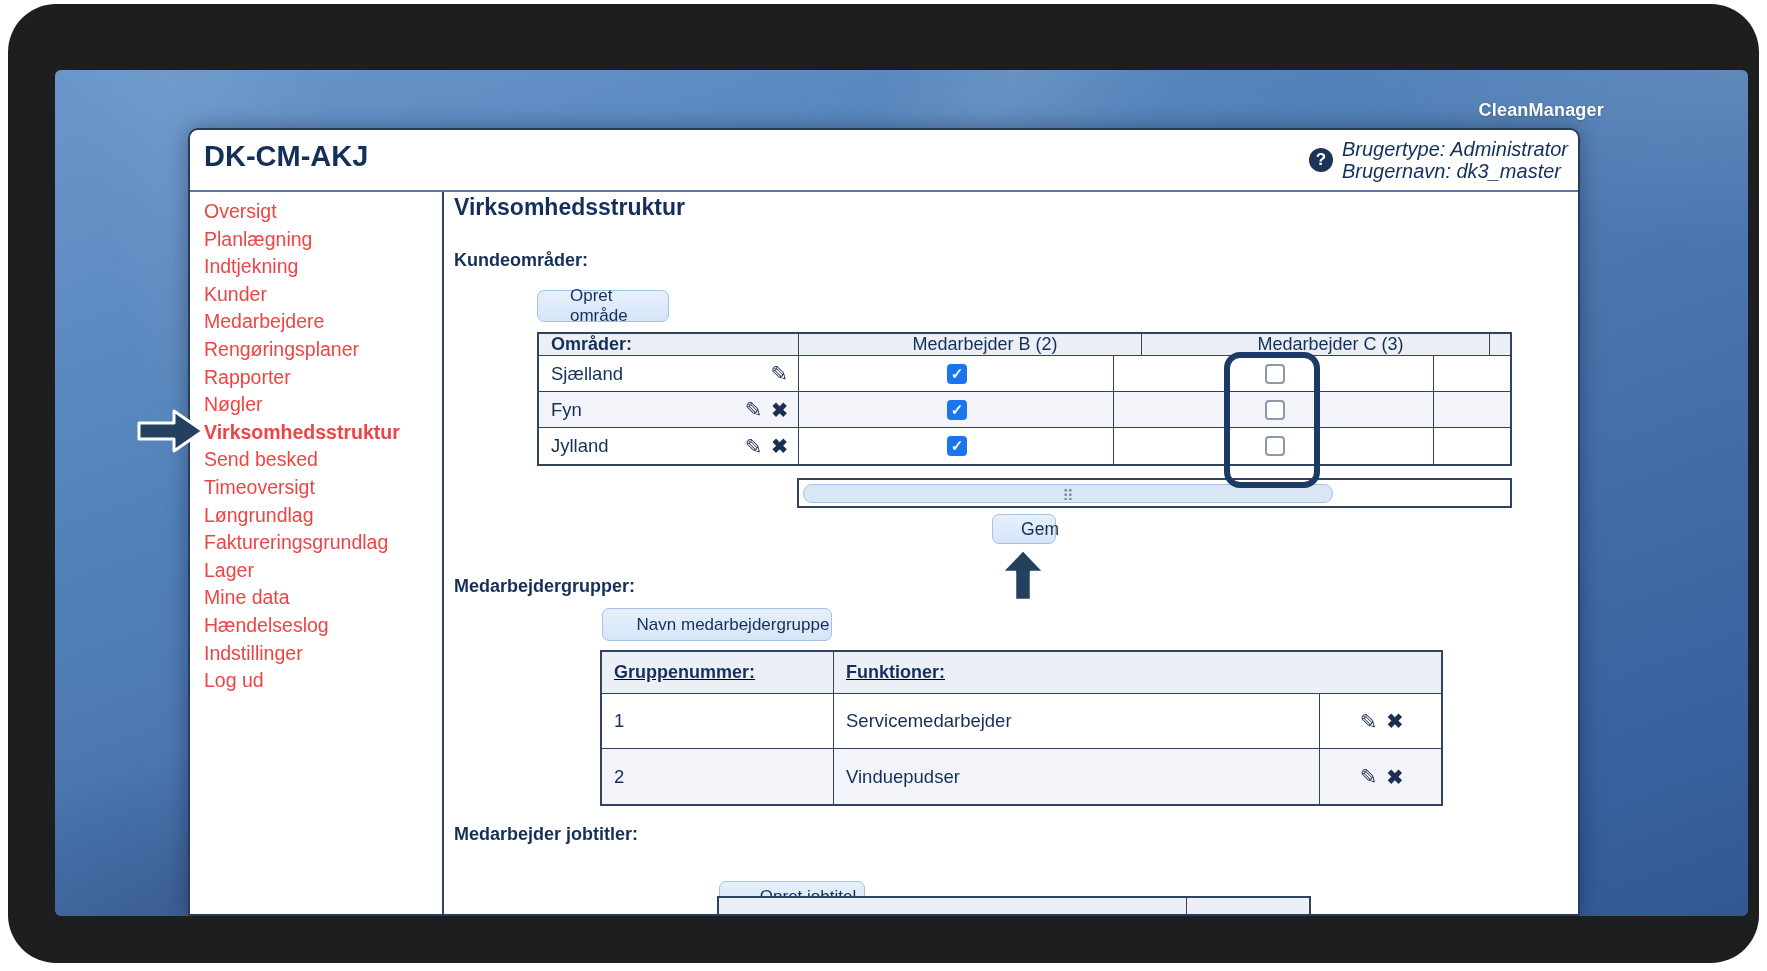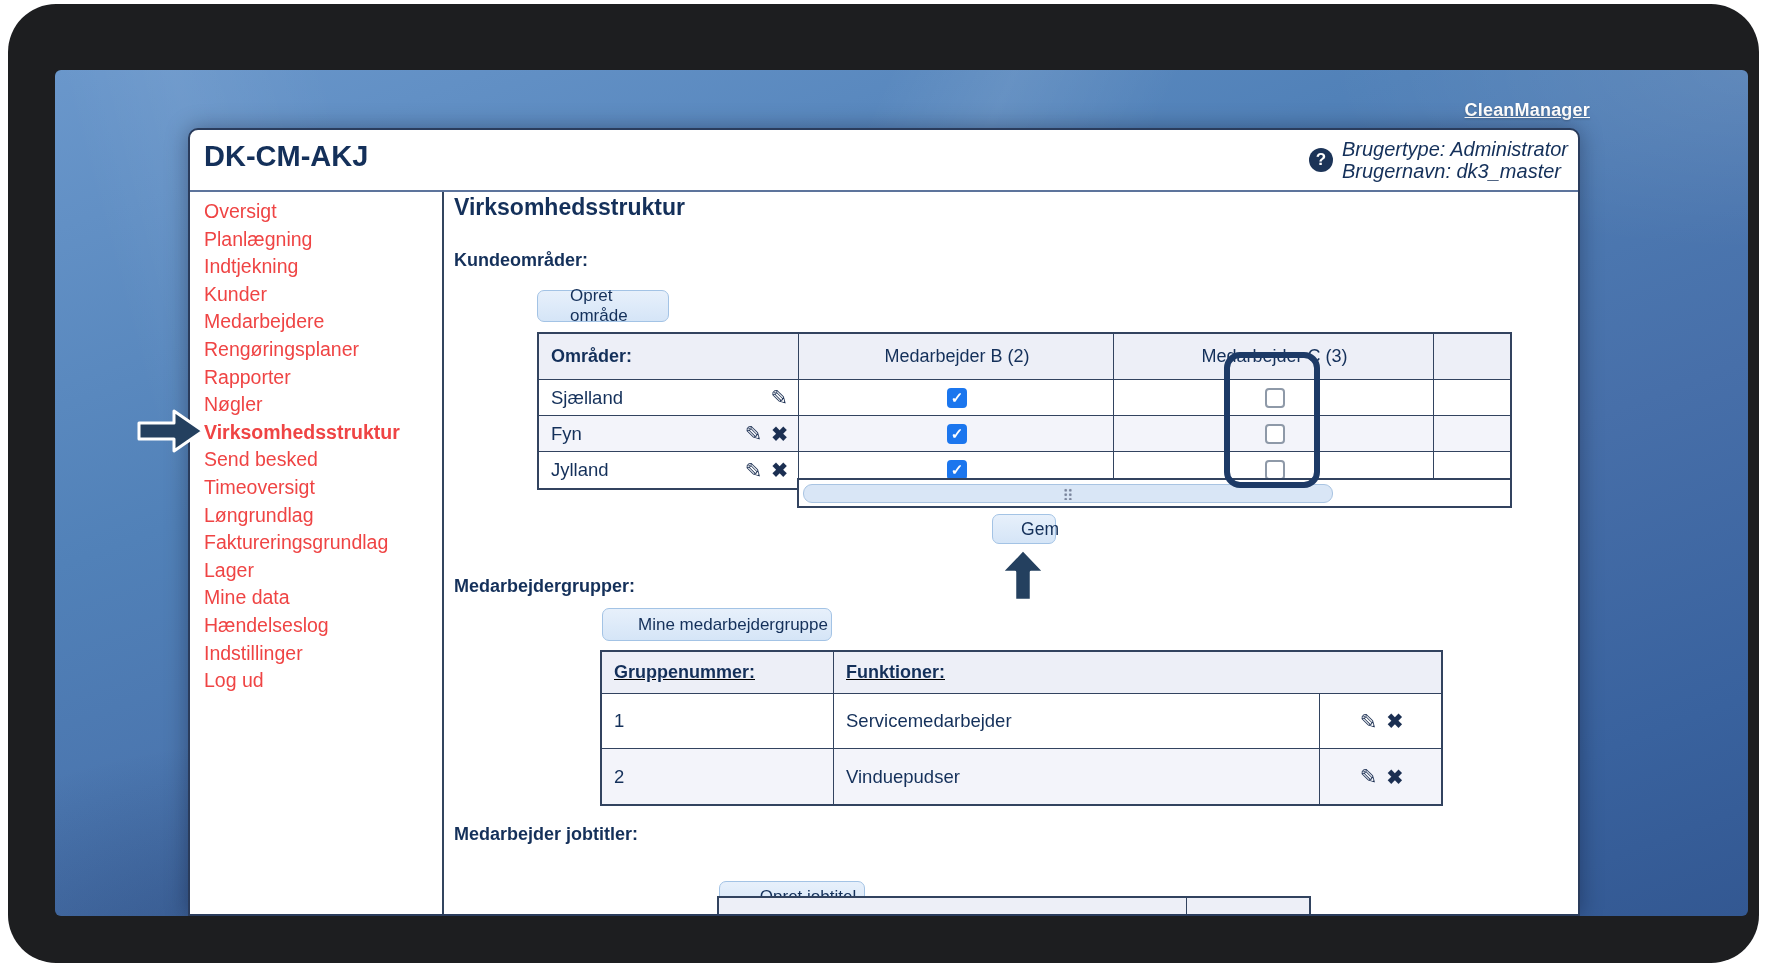--- a/index.html
+++ b/index.html
@@ -12,21 +12,21 @@
   
   .desktop{position:absolute;left:47px;top:66px;width:1693px;height:846px;overflow:hidden;border-radius:6px;
     background:linear-gradient(160deg,#6a97cb 0%,#5181b8 34%,#476fa9 62%,#39629e 85%,#335892 100%);}
   .desktop:before{content:"";position:absolute;inset:0;
     background:
       linear-gradient(115deg,transparent 40%,rgba(255,255,255,.09) 46%,transparent 54%),
       linear-gradient(75deg,transparent 12%,rgba(255,255,255,.06) 18%,transparent 26%),
       radial-gradient(900px 420px at 18% 108%,rgba(10,30,70,.38),transparent 60%),
       radial-gradient(700px 300px at 100% 0%,rgba(255,255,255,.10),transparent 60%);}
 
-  .brand{position:absolute;top:30px;right:158px;color:#ffffff;font-weight:bold;font-size:18px;letter-spacing:.2px;text-shadow:0 1px 2px rgba(0,0,0,.25);text-decoration:underline;}
+  .brand{position:absolute;top:30px;right:144px;color:#ffffff;font-weight:bold;font-size:18px;letter-spacing:.2px;text-shadow:0 1px 2px rgba(0,0,0,.25);}
 
   
   .window{position:absolute;left:133px;top:58px;width:1392px;height:788px;background:#ffffff;
     border:2px solid #2a3c5c;border-radius:10px 10px 0 0;box-shadow:0 0 22px rgba(0,0,20,.35);overflow:hidden;}
 
   .win-title{position:absolute;left:14px;top:10px;font-size:29px;font-weight:bold;color:#14305a;}
   .title-divider{position:absolute;left:0;right:0;top:60px;height:2px;background:#5d749c;}
 
   .user-block{position:absolute;right:10px;top:8px;display:flex;align-items:center;}
   .help-circle{width:24px;height:24px;border-radius:50%;background:#1c3458;color:#fff;font-weight:bold;font-size:17px;
@@ -54,21 +54,21 @@
   .trow > div:last-child{border-right:none;}
   .trow{border-bottom:1px solid #32435f;}
   .trow:last-child{border-bottom:none;}
   .trow.head{background:#edeff7;}
   .trow.head > div{font-size:18px;}
   .trow.alt{background:#f3f4fa;}
   .c-center{justify-content:center;}
   .bold{font-weight:bold;}
 
   .t1 .trow{grid-template-columns:260px 315px 320px 76px;}
-  .t1 .trow.head{height:46px;}
+  .t1 .trow.head{height:22px;gap:28px;}
   .t1 .trow.body{height:36px;}
 
   .t2 .trow{grid-template-columns:232px 486px 121px;}
   .t2 .trow.head{height:42px;text-decoration:underline;}
   .t2 .trow.body{height:55px;}
 
   .t3 .trow{grid-template-columns:468px 122px;}
   .t3 .trow.head{height:40px;background:#edeff7;}
 
   .icon-group{margin-left:auto;display:flex;align-items:center;gap:9px;}
@@ -207,21 +207,21 @@
         <div class="btn" style="left:802px;top:384px;width:64px;height:30px;font-size:17.5px;">Gem</div>
 
         <svg class="ann" style="left:810px;top:417px;" width="46" height="56" viewBox="0 0 46 56">
           <polygon points="23,3 44,25 31,25 31,53 15,53 15,25 2,25" fill="#24405f" stroke="#ffffff" stroke-width="2.5" stroke-linejoin="round"></polygon>
         </svg>
 
         <div class="hl-box"></div>
 
         <div class="sec-label" style="left:264px;top:446px;">Medarbejdergrupper:</div>
 
-        <div class="btn" style="left:412px;top:478px;width:230px;height:33px;">Mine medarbejdergruppe</div>
+        <div class="btn" style="left:412px;top:478px;width:230px;height:33px;">Navn medarbejdergruppe</div>
 
         <div class="gtable t2" style="left:410px;top:520px;width:843px;">
           <div class="trow head">
             <div class="bold">Gruppenummer:</div>
             <div class="bold">Funktioner:</div>
           </div>
           <div class="trow body">
             <div>1</div>
             <div>Servicemedarbejder</div>
             <div class="c-center">

